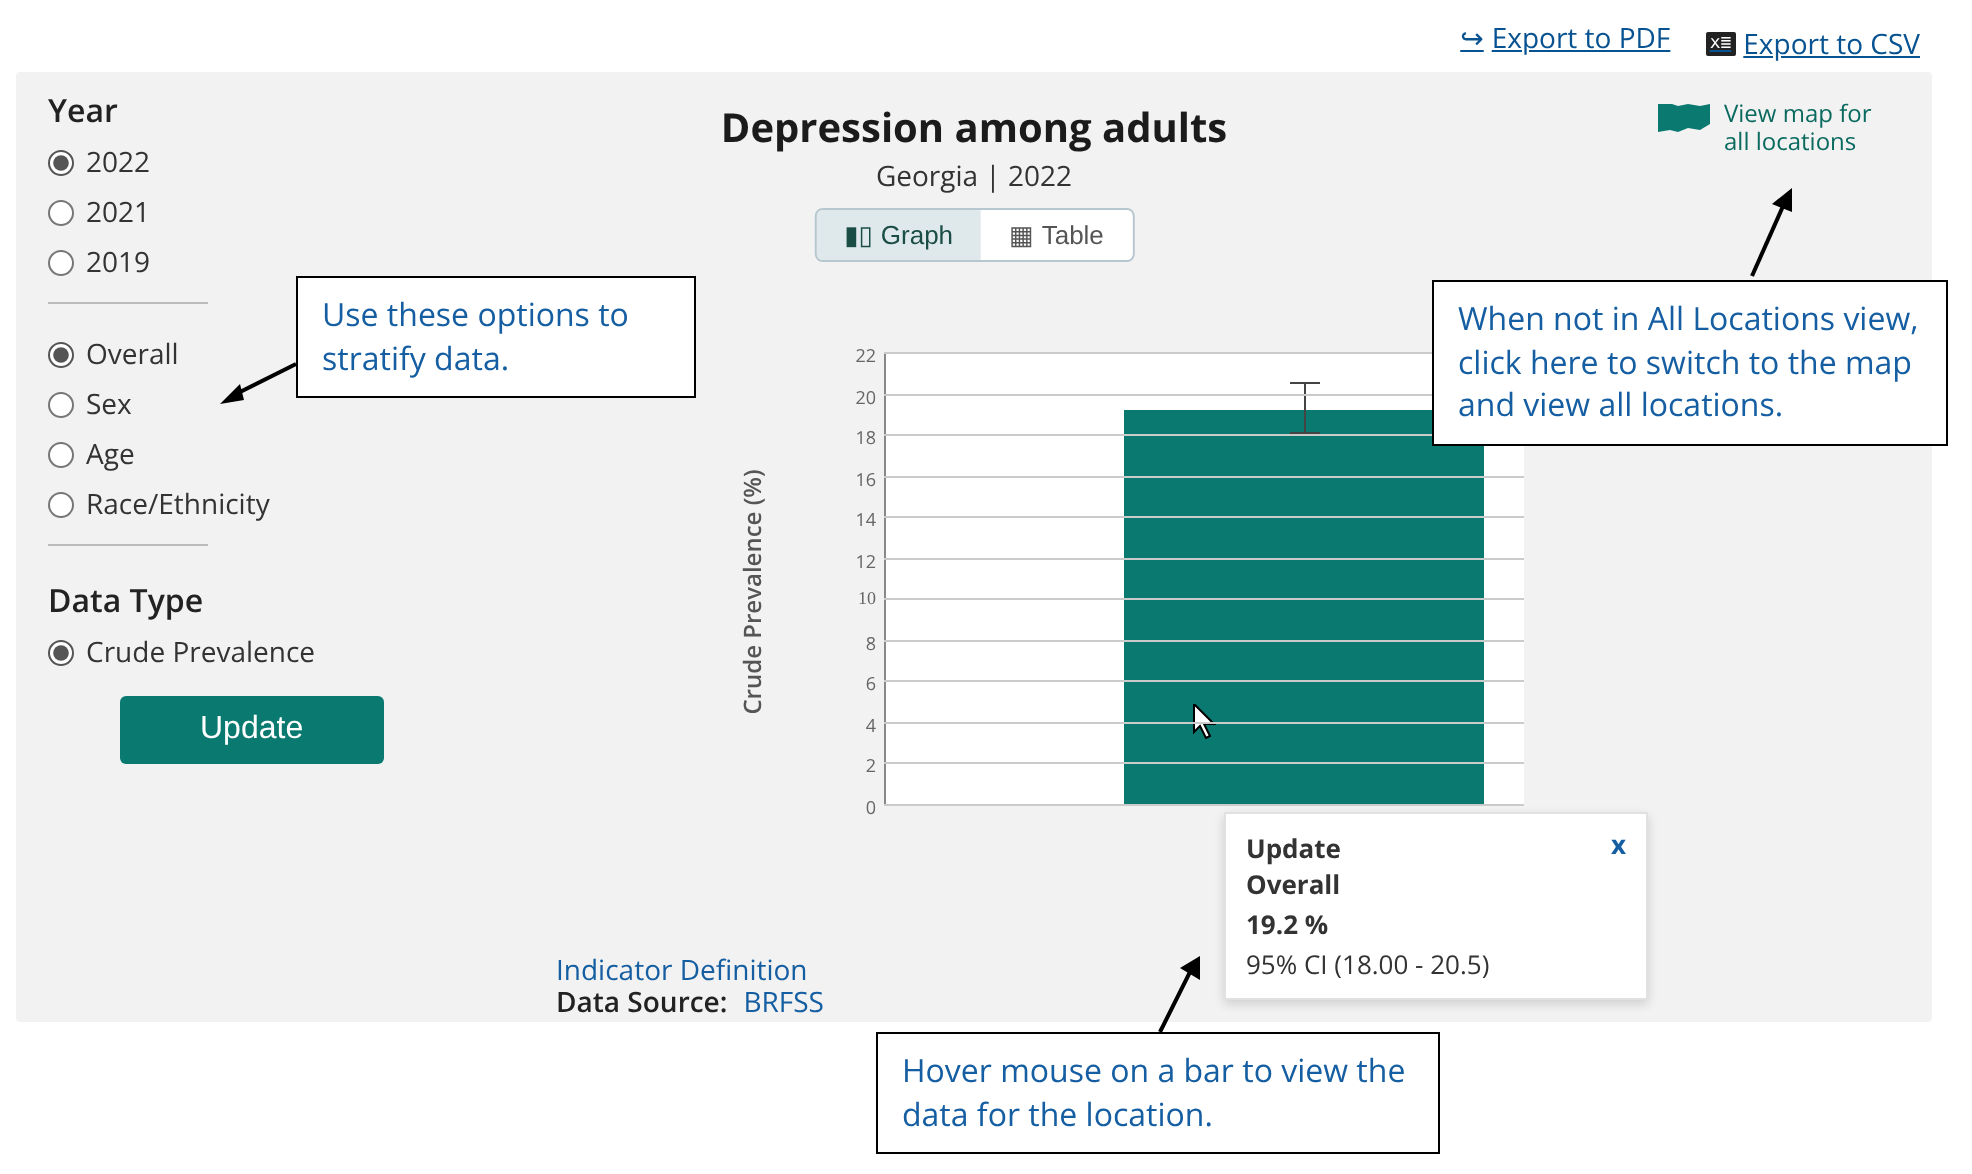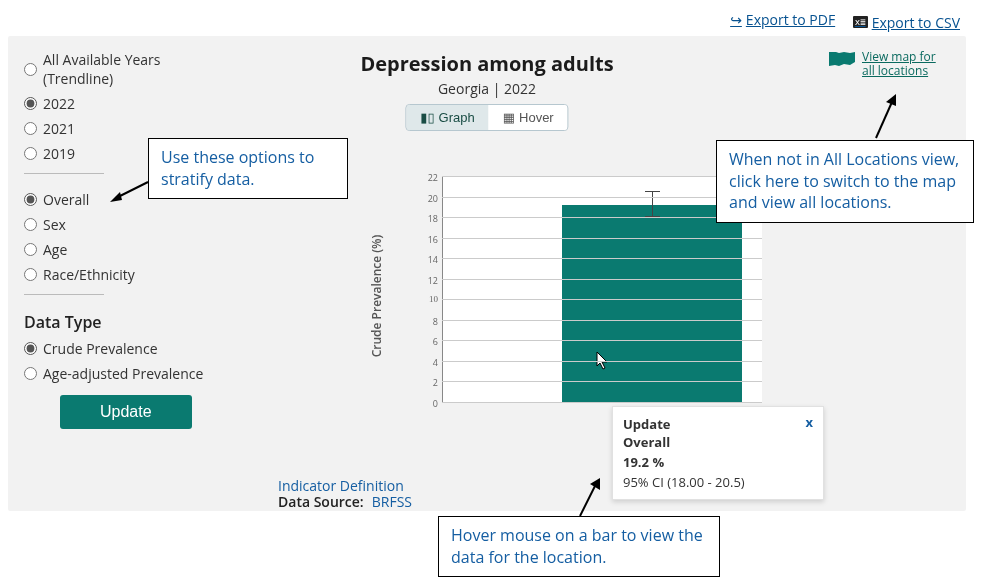--- a/index.html
+++ b/index.html
@@ -25,21 +25,21 @@
   
   .chart-head { position:absolute; top:14px; left:50%; transform:translateX(-50%); text-align:center; }
   .chart-title { font-weight:700; font-size:20px; color:#1b1b1b; }
   .chart-sub { font-size:14px; color:#333; margin-top:2px; }
   .toggle { display:inline-flex; border:1px solid #b6c7cf; border-radius:4px; overflow:hidden; margin-top:6px; }
   .toggle button { background:#fff; border:none; padding:5px 14px; font-size:13px; display:inline-flex; align-items:center; gap:4px; cursor:pointer; color:#555; }
   .toggle button.active { background:#dfe8ea; color:#1a4d45; }
 
   
   .map-toggle { position:absolute; top:14px; right:18px; width:120px; display:flex; gap:6px; align-items:flex-start; color:#0a6a5f; font-size:12px; cursor:pointer; }
-  .map-toggle .lines { line-height:1.2;text-decoration:underline; }
+  .map-toggle .lines { line-height:1.2; }
 
   
   .chart-box { position:absolute; top:140px; left:394px; width:360px; height:240px; }
   .chart-box .plot { position:absolute; top:0; left:40px; right:0; bottom:14px; background:#fff; }
   .chart-box .yaxis { position:absolute; top:0; left:40px; height:calc(100% - 14px); width:1px; background:#888; }
   .chart-box .grid { position:absolute; left:40px; right:0; height:1px; background:#cbcbcb; }
   .chart-box .tick { position:absolute; left:10px; width:26px; text-align:right; font-size:9px; color:#666; }
   .chart-box .ylabel { position:absolute; left:-26px; top:50%; transform:translate(-50%,-50%) rotate(-90deg); font-size:12px; font-weight:600; color:#555; white-space:nowrap; }
   .chart-box .bar { position:absolute; left:120px; width:180px; background:#0a7a70; bottom:14px; }
   .chart-box .err { position:absolute; width:1px; background:#444; }
@@ -74,24 +74,21 @@
     </a>
   <a href="#">
       <span style="font-family:monospace;background:#222;color:#fff;font-size:9px;padding:1px 2px;border-radius:1px;">x≣</span>
       <span>Export to CSV</span>
     </a>
 </div>
 
 <div class="panel">
 
   <div class="sidebar">
-    <label class="radio-opt">
-        <input type="radio" name="year" style="">
-        <span>All Available Years (Trendline)</span>
-      </label>
+    <div class="group-title">Year</div>
     <label class="radio-opt">
         <input type="radio" name="year" checked="" style="">
         <span>2022</span>
       </label>
     <label class="radio-opt">
         <input type="radio" name="year" style="">
         <span>2021</span>
       </label>
     <label class="radio-opt">
         <input type="radio" name="year" style="">
@@ -114,40 +111,36 @@
     <label class="radio-opt">
         <input type="radio" name="viewby" style="">
         <span>Race/Ethnicity</span>
       </label>
     <div class="hr"></div>
 
     <div class="group-title">Data Type</div>
     <label class="radio-opt">
         <input type="radio" name="dtype" checked="" style="">
         <span>Crude Prevalence</span>
-      </label>
-    <label class="radio-opt">
-        <input type="radio" name="dtype" style="">
-        <span>Age-adjusted Prevalence</span>
       </label>
 
     <button class="update-btn">Update</button>
   </div>
 
   <div class="chart-head">
     <div class="chart-title">Depression among adults</div>
     <div class="chart-sub">Georgia | 2022</div>
     <div class="toggle">
       <button class="active">
           <span>▮▯</span>
           <span>Graph</span>
         </button>
       <button>
           <span>▦</span>
-          <span>Hover</span>
+          <span>Table</span>
         </button>
     </div>
   </div>
 
   <div class="map-toggle">
     <svg width="28" height="18" viewBox="0 0 28 18">
         <path fill="#0a7a70" d="M1 2l7 0 3 1 5-1 6 1 5-1v10l-5 3-6-1-5 2-4-1-6 1z"></path>
       </svg>
     <span class="lines"><span>View map for</span><br><span>all locations</span></span>
   </div>

